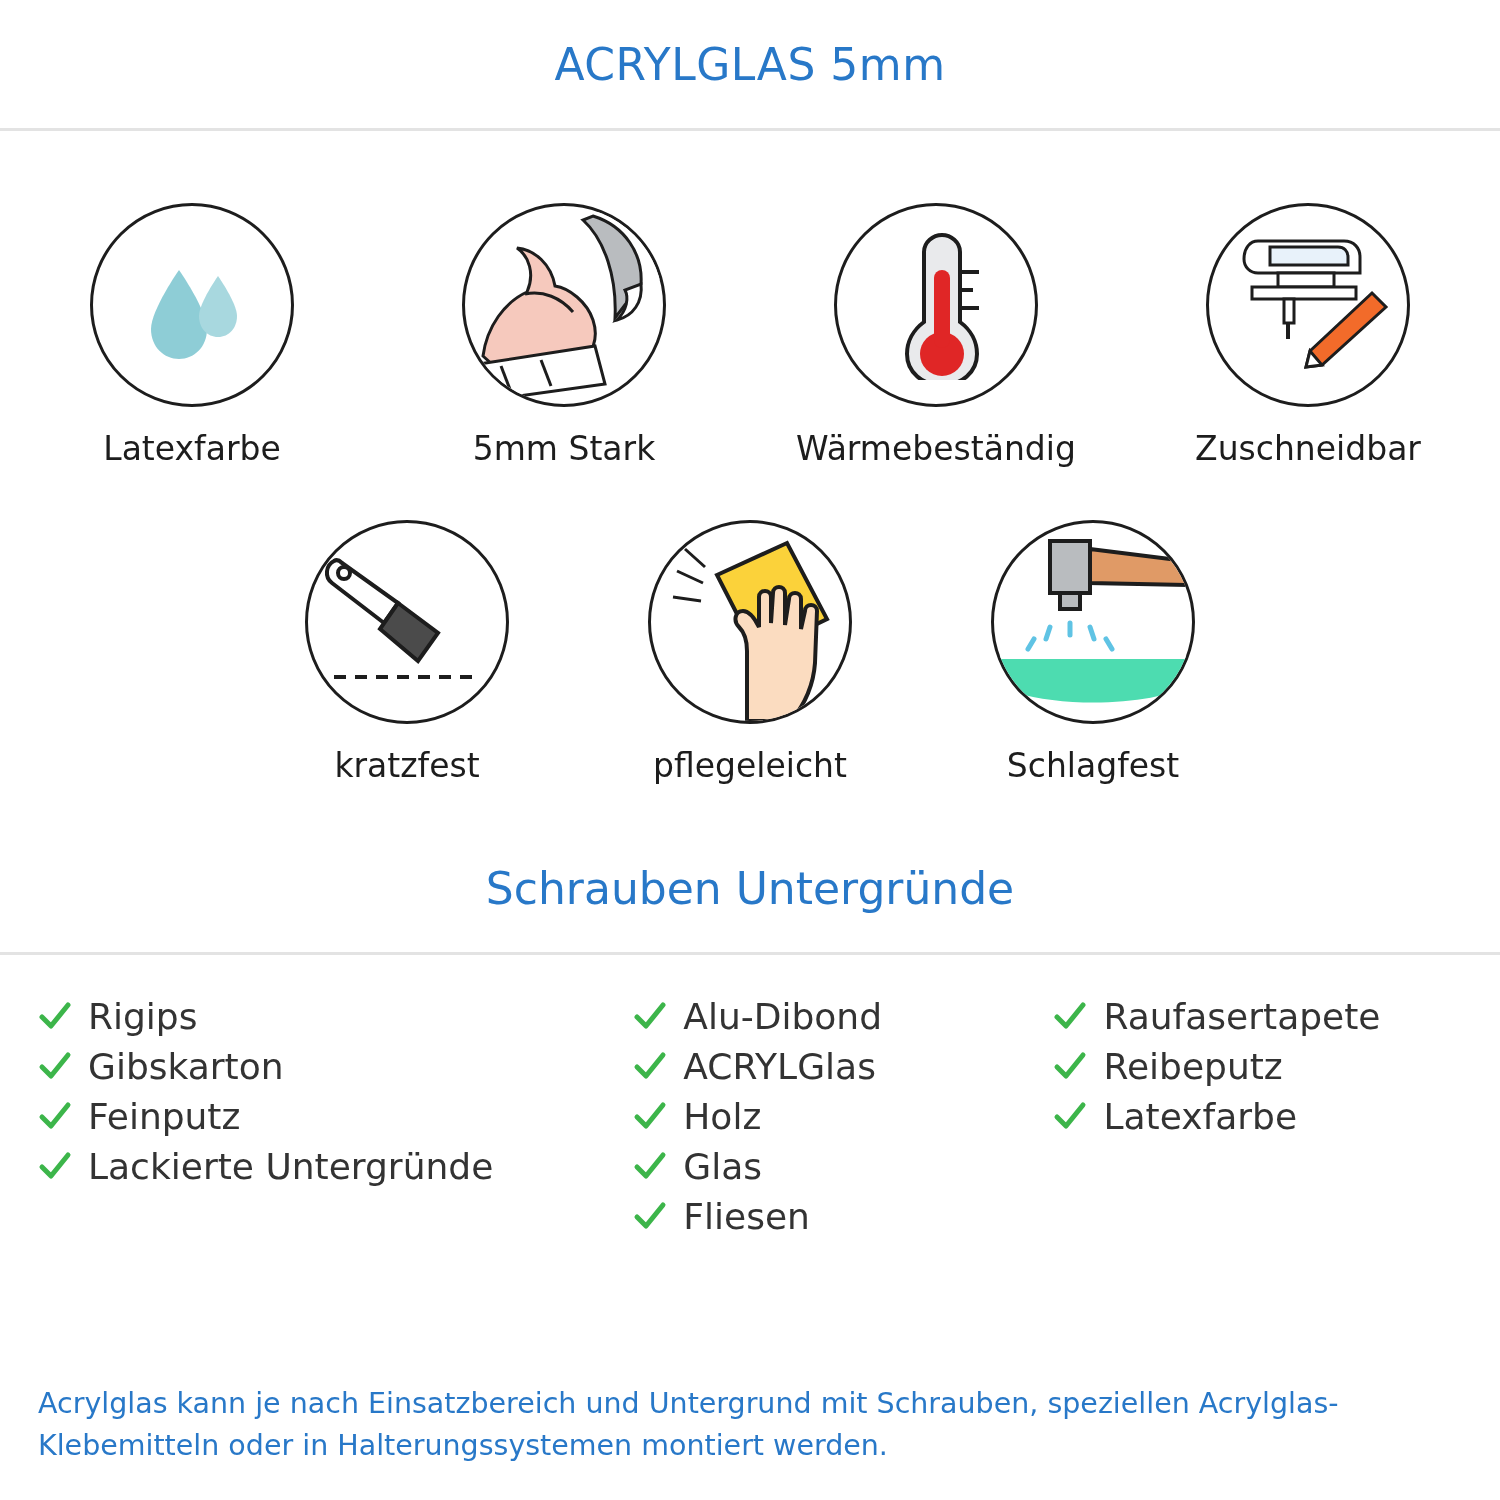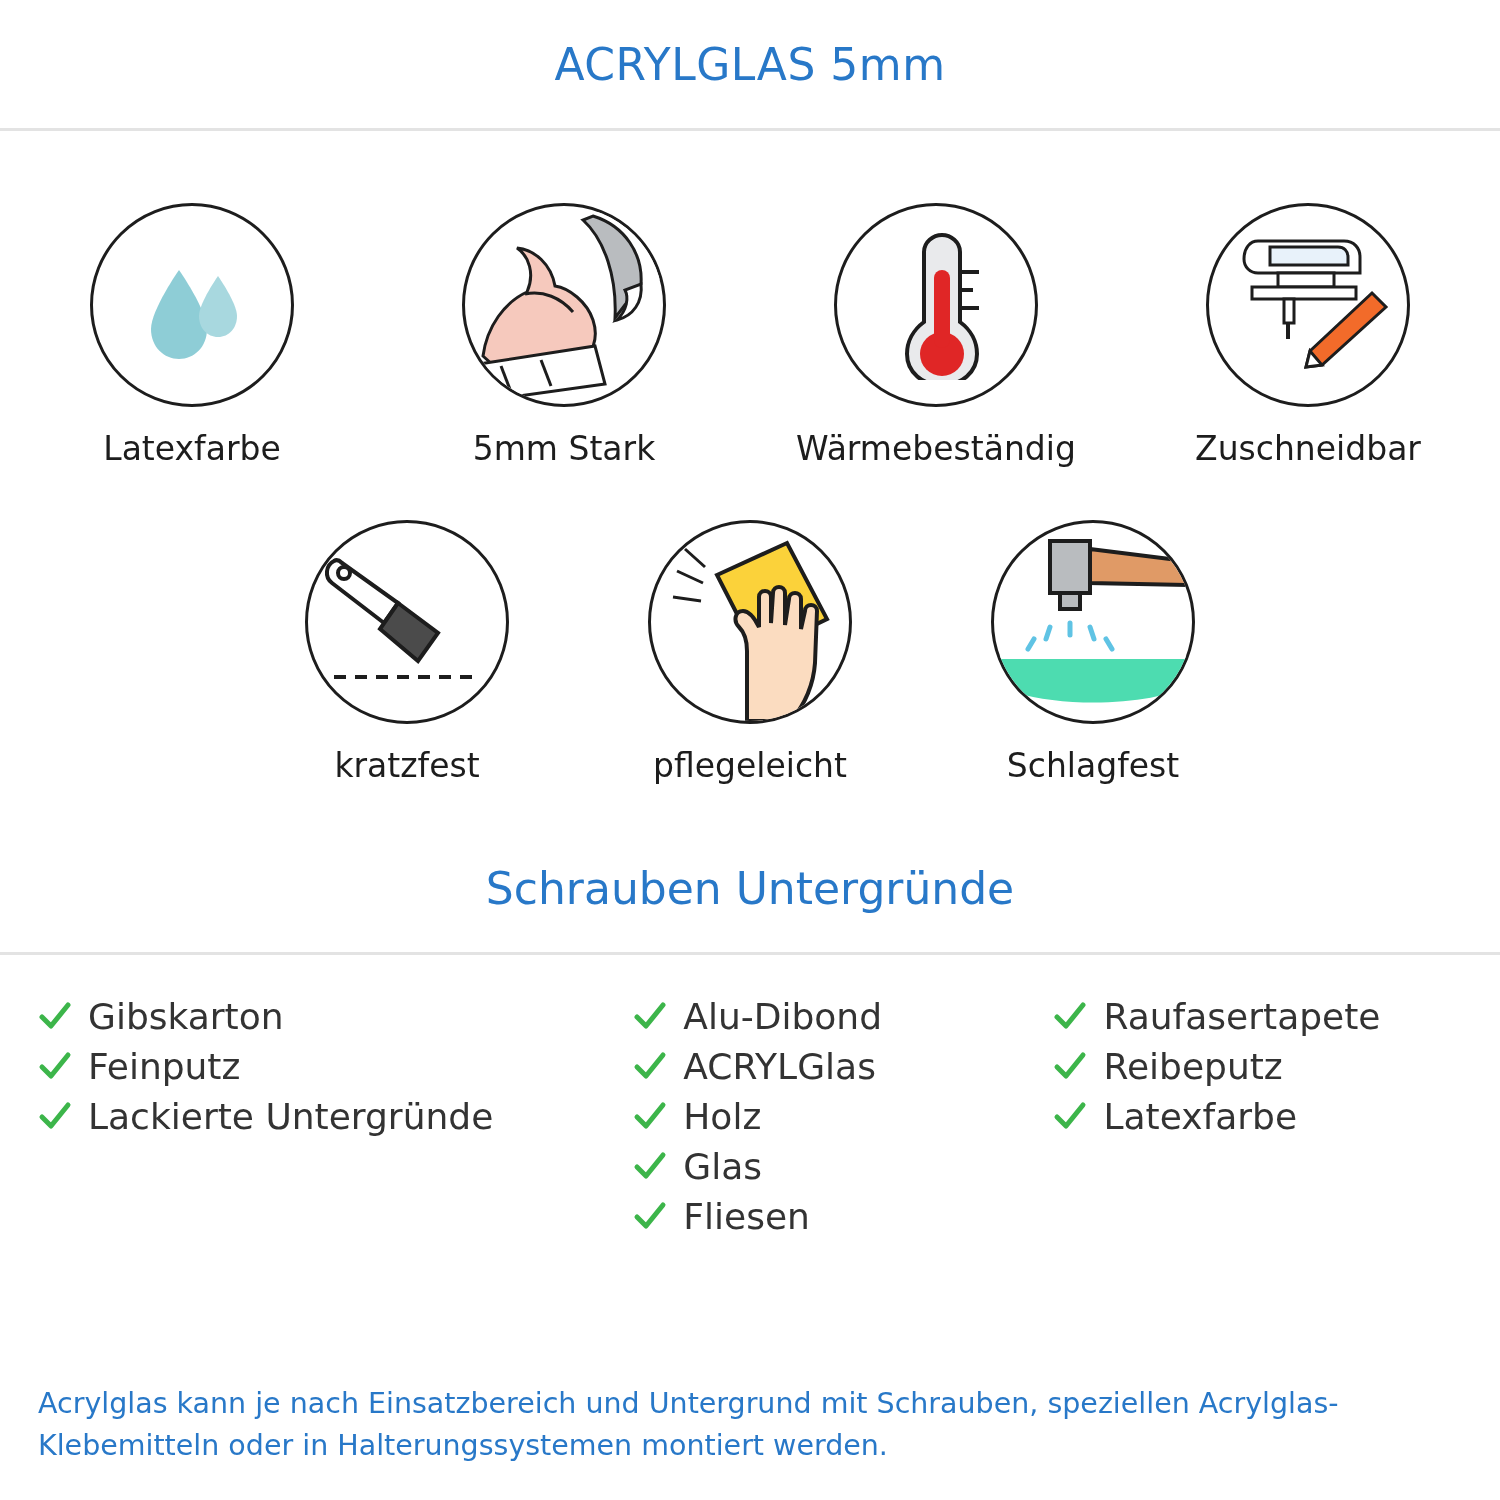--- a/index.html
+++ b/index.html
@@ -296,20 +296,28 @@
 
   <div class="substrates">
 
     <div class="sub-col c1">
       <div class="sub-item">
         <span class="check">
             <svg width="34" height="34" viewBox="0 0 34 34">
               <path d="M4 17 L13 26 L30 5" fill="none" stroke="#3cb54a" stroke-width="5" stroke-linecap="round" stroke-linejoin="round"></path>
             </svg>
           </span>
+        <span>Rigips</span>
+      </div>
+      <div class="sub-item">
+        <span class="check">
+            <svg width="34" height="34" viewBox="0 0 34 34">
+              <path d="M4 17 L13 26 L30 5" fill="none" stroke="#3cb54a" stroke-width="5" stroke-linecap="round" stroke-linejoin="round"></path>
+            </svg>
+          </span>
         <span>Gibskarton</span>
       </div>
       <div class="sub-item">
         <span class="check">
             <svg width="34" height="34" viewBox="0 0 34 34">
               <path d="M4 17 L13 26 L30 5" fill="none" stroke="#3cb54a" stroke-width="5" stroke-linecap="round" stroke-linejoin="round"></path>
             </svg>
           </span>
         <span>Feinputz</span>
       </div>

